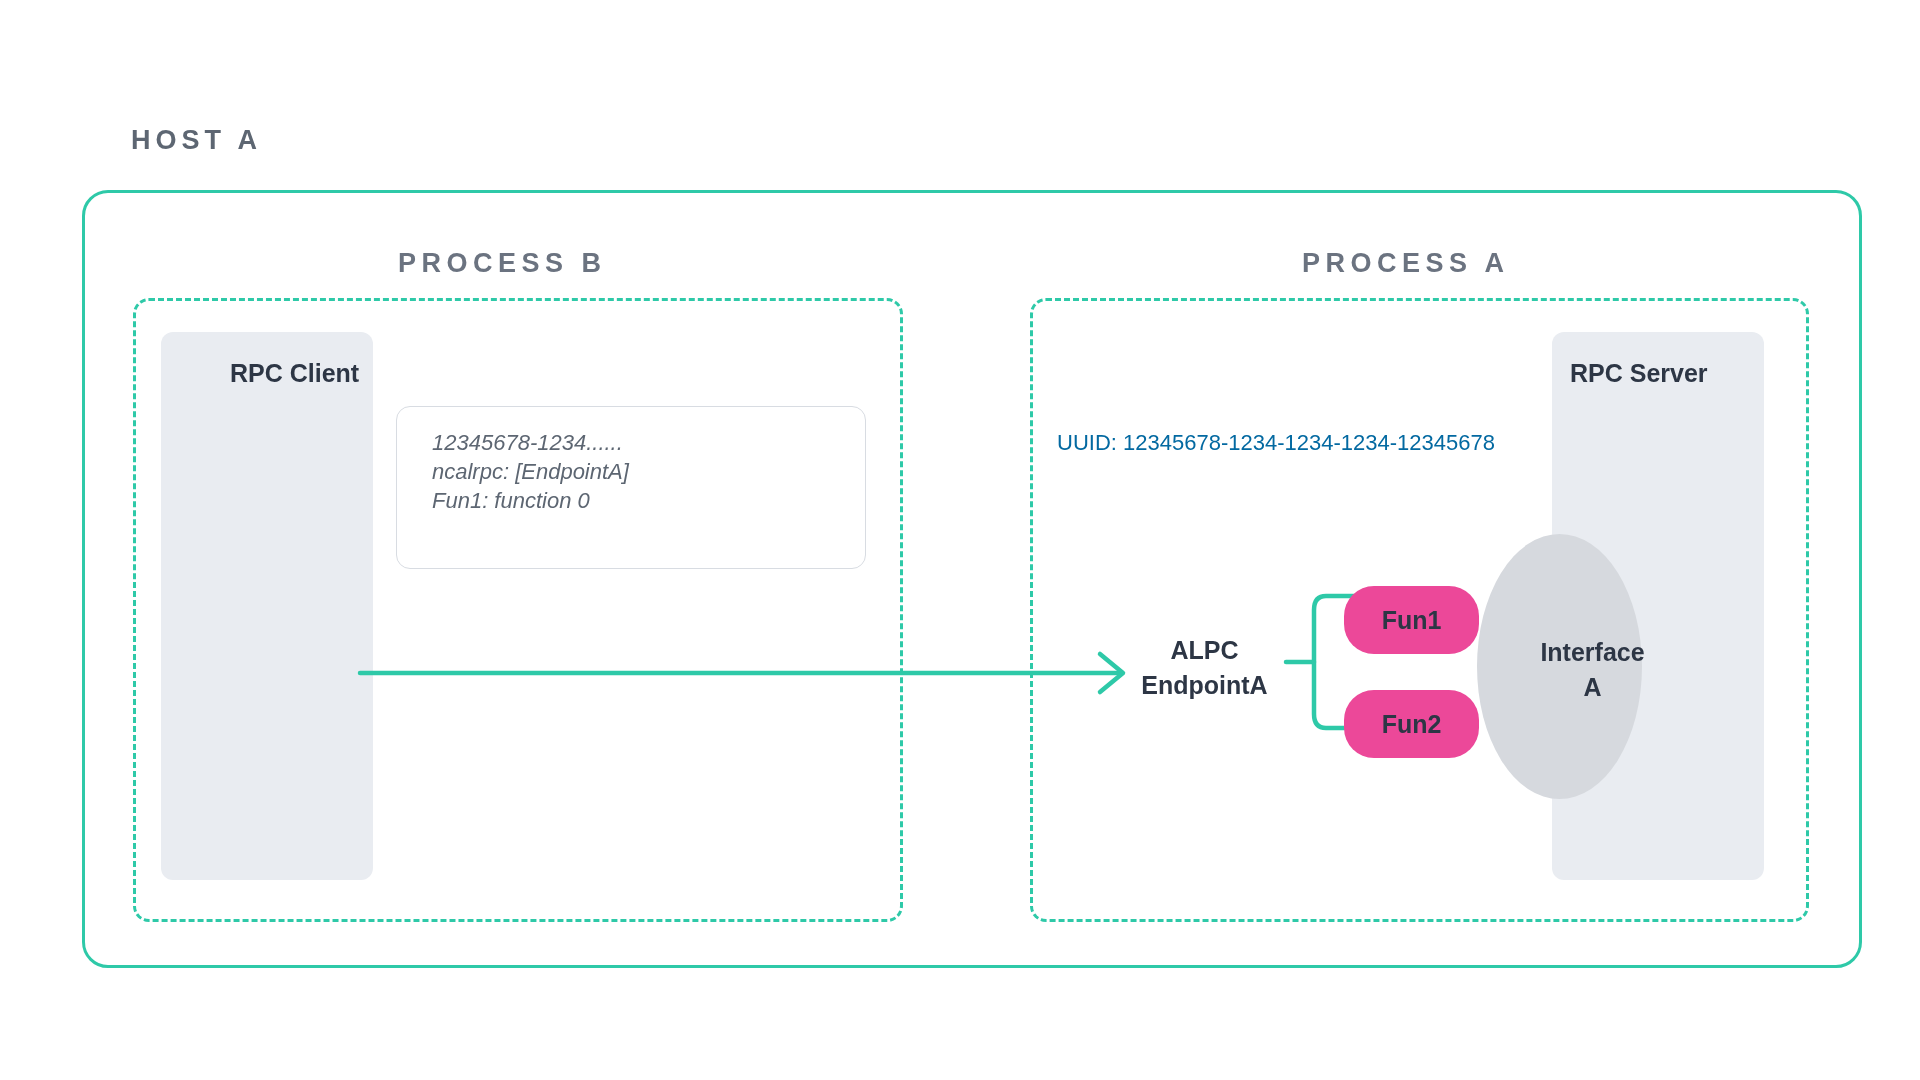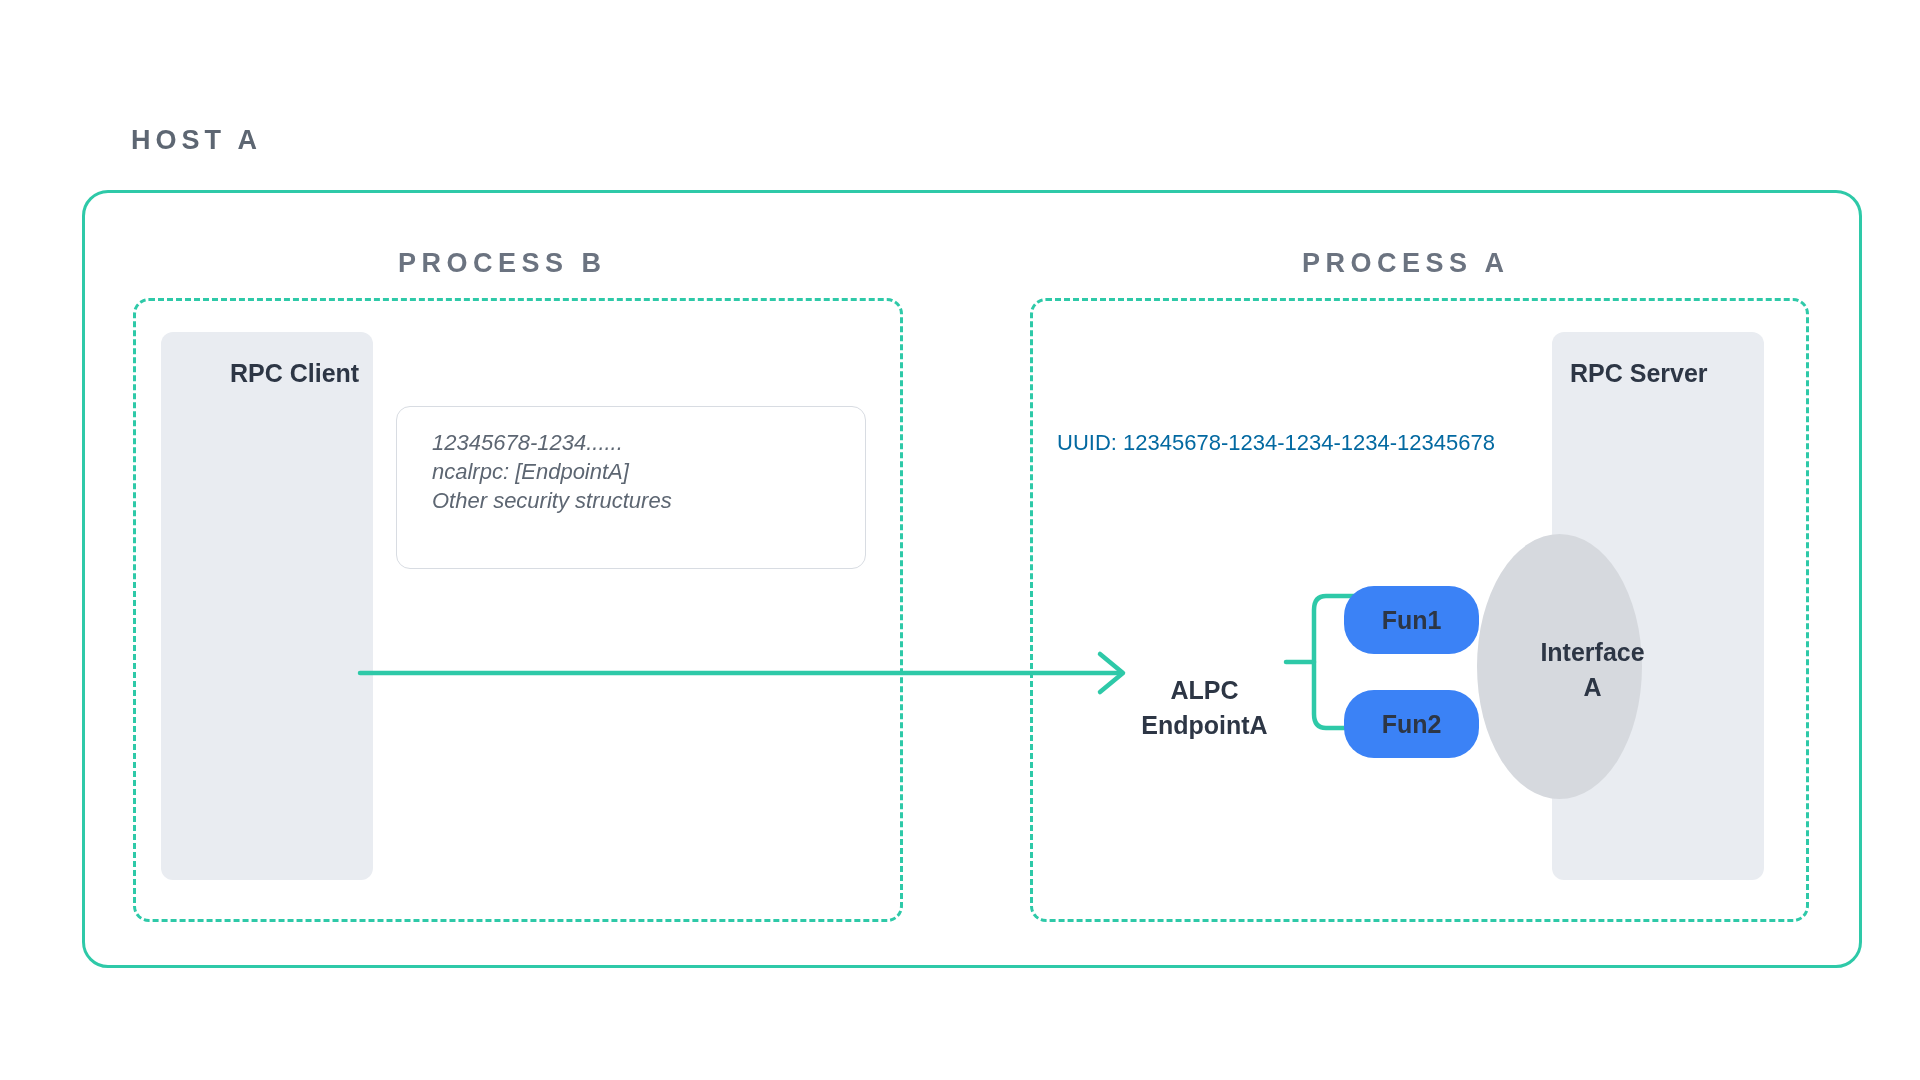--- a/index.html
+++ b/index.html
@@ -154,21 +154,20 @@
   .alpc-label {
     position: absolute;
     left: 1122px;
     top: 633px;
     width: 165px;
     text-align: center;
     font-size: 25px;
     font-weight: 700;
     line-height: 35px;
     color: #2d3645;
-    margin-top: 40px;
   }
   .alpc-label div { white-space: nowrap; }
 
   
   .brace-svg {
     position: absolute;
     left: 1286px;
     top: 592px;
     width: 115px;
     height: 140px;
@@ -197,21 +196,21 @@
     color: #2d3645;
     padding-left: 33px;
   }
   .interface-label div { white-space: nowrap; }
 
   
   .fun-pill {
     position: absolute;
     width: 135px;
     height: 68px;
-    background: #3b82f6;
+    background: #ec4899;
     border-radius: 30px;
     display: flex;
     align-items: center;
     justify-content: center;
     font-size: 25px;
     font-weight: 700;
     color: #2d3645;
   }
   .fun-pill.one { left: 1344px; top: 586px; }
   .fun-pill.two { left: 1344px; top: 690px; }
@@ -235,21 +234,21 @@
   <div class="panel client"></div>
   <div class="panel-label client">RPC Client</div>
 
   <div class="panel server"></div>
   <div class="panel-label server">RPC Server</div>
 
   <div class="detail-card"></div>
   <div class="detail-lines">
     <div>12345678-1234......</div>
     <div>ncalrpc: [EndpointA]</div>
-    <div>Other security structures</div>
+    <div>Fun1: function 0</div>
   </div>
 
   <div class="uuid-text">UUID: 12345678-1234-1234-1234-12345678</div>
 
   <svg class="arrow-svg" viewBox="0 0 790 70">
     <line x1="0" y1="33" x2="760" y2="33" stroke="#2ec9a8" stroke-width="4.5" stroke-linecap="round"></line>
     <polyline points="740,14 763,33 740,52" fill="none" stroke="#2ec9a8" stroke-width="4.5" stroke-linecap="round" stroke-linejoin="round"></polyline>
   </svg>
 
   <div class="alpc-label">

